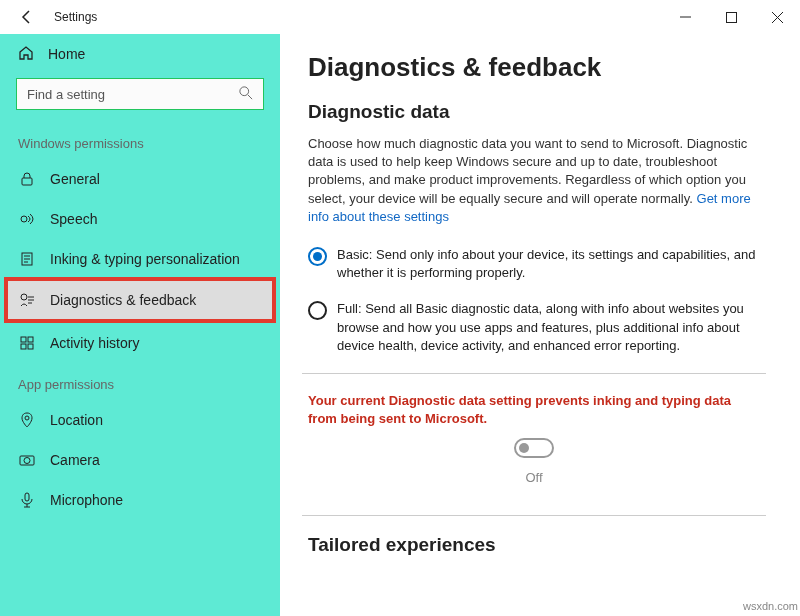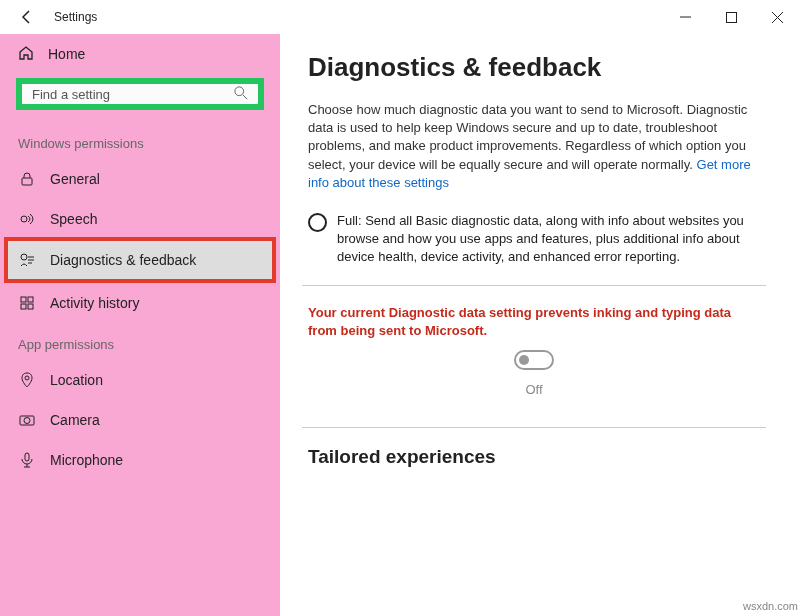--- a/index.html
+++ b/index.html
@@ -4,23 +4,23 @@
 <style>
   * { box-sizing: border-box; margin: 0; padding: 0; }
   body { font-family: "Segoe UI", sans-serif; font-size: 13px; color: #222; background: #fff; width: 800px; height: 616px; overflow: hidden; }
   .titlebar { display: flex; align-items: center; height: 34px; padding-left: 10px; }
   .titlebar .back { width: 34px; height: 34px; display: flex; align-items: center; justify-content: center; }
   .titlebar .title { margin-left: 10px; font-size: 12px; }
   .winctrl { margin-left: auto; display: flex; }
   .winctrl div { width: 46px; height: 34px; display: flex; align-items: center; justify-content: center; }
   .winctrl svg { width: 11px; height: 11px; }
   .layout { display: flex; height: 582px; }
-  .sidebar { width: 280px; background: #f9a8d4; padding: 0; display: flex; flex-direction: column; }
+  .sidebar { width: 280px; background: #5eead4; padding: 0; display: flex; flex-direction: column; }
   .home { display: flex; align-items: center; height: 40px; padding: 0 18px; gap: 14px; font-size: 14px; }
-  .search { margin: 4px 16px 12px; height: 32px; border: 6px solid #22c55e; background: #fbfbfb; display: flex; align-items: center; padding: 0 10px; justify-content: space-between; color: #555; }
+  .search { margin: 4px 16px 12px; height: 32px; border: 1px solid #22c55e; background: #fbfbfb; display: flex; align-items: center; padding: 0 10px; justify-content: space-between; color: #555; }
   .section { font-weight: 600; font-size: 14px; padding: 0 18px 14px; }
   .section.small { font-weight: 400; color: #666; font-size: 13px; padding: 14px 18px 8px; }
   .navitem { display: flex; align-items: center; height: 40px; padding: 0 18px; gap: 14px; font-size: 14px; }
   .navitem.highlight { border: 4px solid #e23b2e; background: #ddd; margin: -2px 4px 0 4px; padding: 0 10px; height: 46px; }
   .navitem .ico { width: 18px; display: flex; align-items: center; justify-content: center; color: #333; }
   .content { flex: 1; padding: 18px 40px 0 28px; overflow-y: scroll; position: relative; }
   .watermark { position: absolute; bottom: 4px; right: 2px; color: #888; font-size: 11px; }
   h1 { font-size: 26px; font-weight: 600; margin-bottom: 18px; }
   h2 { font-size: 19px; font-weight: 600; margin: 8px 0 12px; }
   p.desc { font-size: 13px; color: #333; line-height: 1.4; margin-bottom: 20px; }
@@ -99,20 +99,29 @@
     </div>
     <div class="navitem">
       <span class="ico">
           <svg width="16" height="16" viewBox="0 0 16 16">
             <circle cx="5" cy="8" r="3" fill="none" stroke="#222"></circle>
             <path d="M9 5 Q13 8 9 11 M11 3 Q17 8 11 13" fill="none" stroke="#222"></path>
           </svg>
         </span>
       <span>Speech</span>
     </div>
+    <div class="navitem">
+      <span class="ico">
+          <svg width="16" height="16" viewBox="0 0 16 16">
+            <rect x="3" y="2" width="10" height="12" fill="none" stroke="#222"></rect>
+            <path d="M5 5 H11 M5 8 H11 M5 11 H9" stroke="#222"></path>
+          </svg>
+        </span>
+      <span>Inking &amp; typing personalization</span>
+    </div>
     <div class="navitem highlight">
       <span class="ico">
           <svg width="16" height="16" viewBox="0 0 16 16">
             <circle cx="5" cy="5" r="3" fill="none" stroke="#222"></circle>
             <path d="M2 14 Q5 10 8 14 M9 5 H15 M9 8 H15 M9 11 H13" stroke="#222" fill="none"></path>
           </svg>
         </span>
       <span>Diagnostics &amp; feedback</span>
     </div>
     <div class="navitem">
@@ -153,24 +162,29 @@
             <rect x="6" y="1" width="4" height="8" rx="2" fill="none" stroke="#222"></rect>
             <path d="M3 7 a5 5 0 0 0 10 0 M8 12 V15 M5 15 H11" fill="none" stroke="#222"></path>
           </svg>
         </span>
       <span>Microphone</span>
     </div>
   </div>
 
   <div class="content">
     <h1>Diagnostics &amp; feedback</h1>
+    <h2>Diagnostic data</h2>
     <p class="desc">
       <span>Choose how much diagnostic data you want to send to Microsoft. Diagnostic data is used to help keep Windows secure and up to date, troubleshoot problems, and make product improvements. Regardless of which option you select, your device will be equally secure and will operate normally. </span><a href="#" class="link">Get more info about these settings</a>
     </p>
 
+    <div class="radio-row">
+      <div class="radio checked"></div>
+      <span>Basic: Send only info about your device, its settings and capabilities, and whether it is performing properly.</span>
+    </div>
     <div class="radio-row">
       <div class="radio"></div>
       <span>Full: Send all Basic diagnostic data, along with info about websites you browse and how you use apps and features, plus additional info about device health, device activity, and enhanced error reporting.</span>
     </div>
 
     <div class="thin-line"></div>
 
     <p class="warn">Your current Diagnostic data setting prevents inking and typing data from being sent to Microsoft.</p>
     <div class="toggle-row">
       <div class="toggle"></div>

